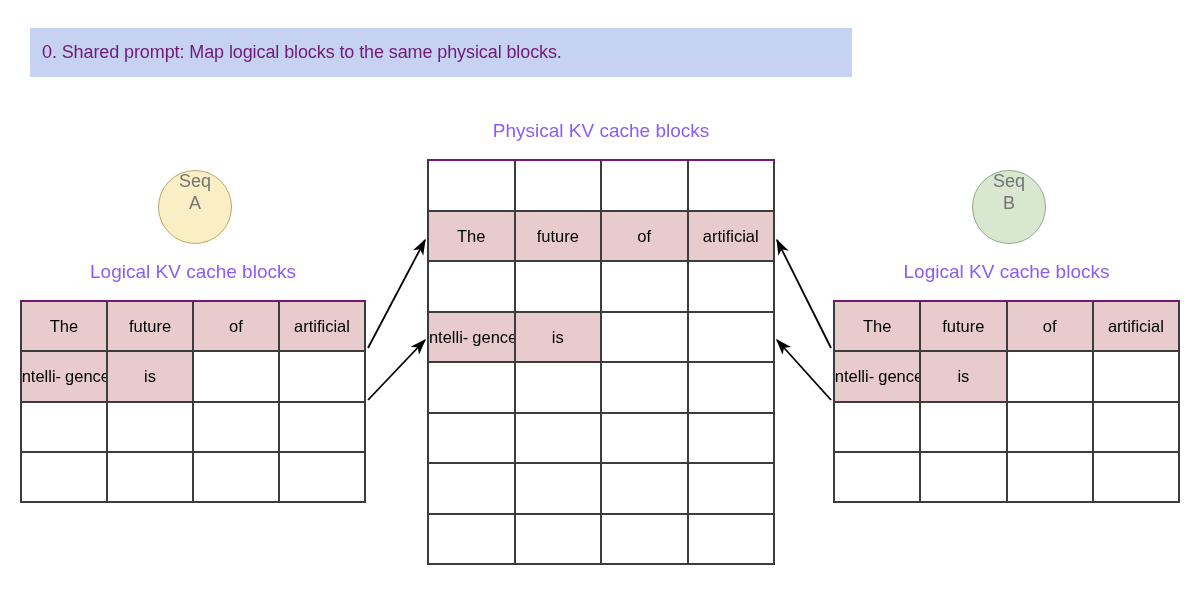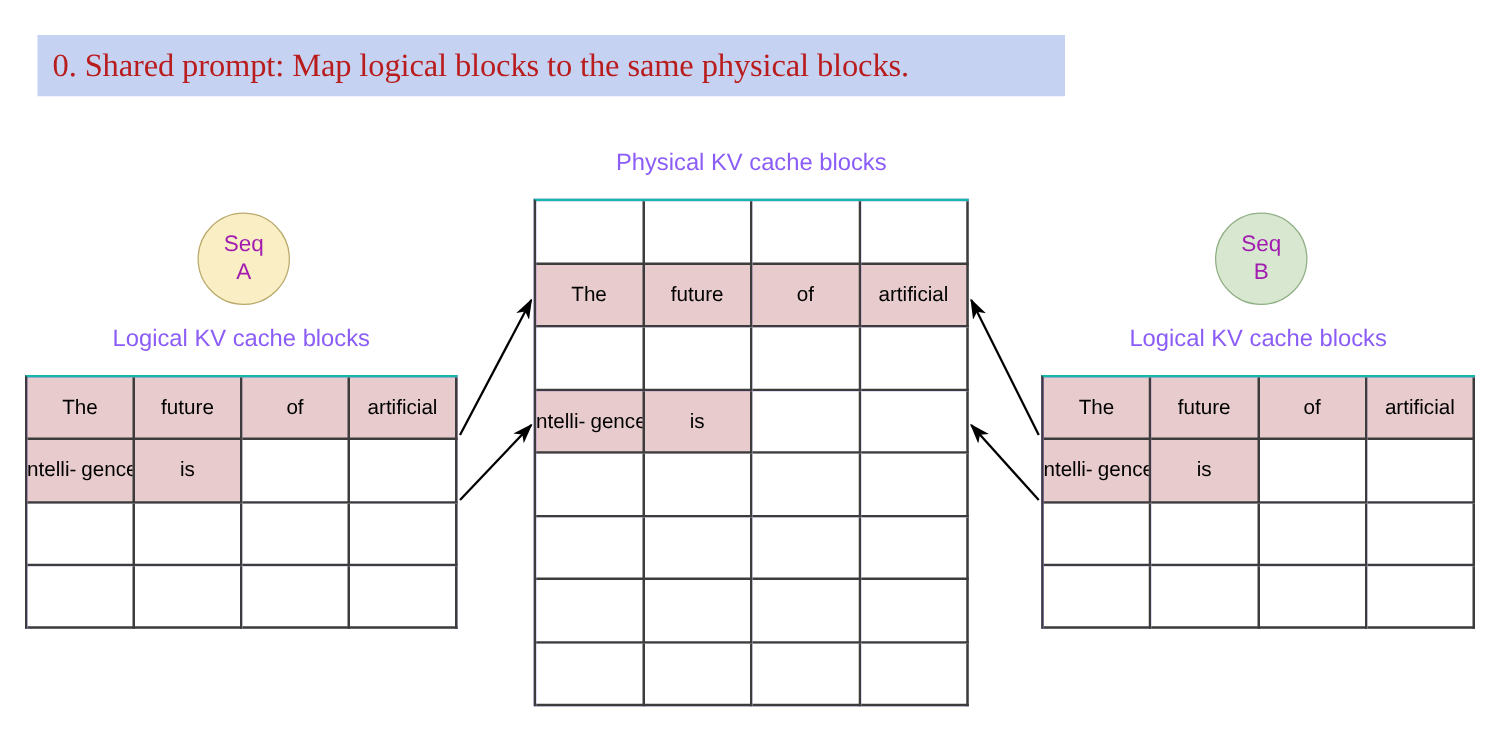--- a/index.html
+++ b/index.html
@@ -26,47 +26,46 @@
     top: 28px;
     width: 822px;
     height: 49px;
     background: #c6d2f2;
     display: flex;
     align-items: center;
     padding-left: 12px;
     box-sizing: border-box;
   }
   .banner-text {
-    font-size: 26px;
-    color: #b91c1c;
+    font-size: 18px;
+    color: #701a75;
     white-space: nowrap;
     letter-spacing: -0.1px;
-    font-family: Liberation Serif, serif;
   }
 
   
   .caption {
     position: absolute;
     font-size: 19px;
     color: #8b5cf6;
     text-align: center;
     white-space: nowrap;
   }
   #caption-physical { left: 427px; top: 120px; width: 348px; }
   #caption-logical-a { left: 20px;  top: 261px; width: 346px; }
   #caption-logical-b { left: 833px; top: 261px; width: 347px; }
 
   
   .grid {
     position: absolute;
     display: grid;
-    border-top: 2px solid #14b8a6;
+    border-top: 2px solid #701a75;
     border-left: 2px solid #3c3c3c;
     box-sizing: border-box;
-    background: #8b5cf6;
+    background: #0f766e;
   }
   .cell {
     border-right: 2px solid #3c3c3c;
     border-bottom: 2px solid #3c3c3c;
     box-sizing: border-box;
     display: flex;
     align-items: center;
     justify-content: center;
     text-align: center;
     font-size: 16.5px;
@@ -100,24 +99,24 @@
   
   .seq-badge {
     position: absolute;
     width: 72px;
     height: 72px;
     border-radius: 50%;
     border: 1.5px solid #8d8d6a;
     display: flex;
     flex-direction: column;
     align-items: center;
-    justify-content: center;
+    justify-content: flex-start;
     font-size: 18px;
     line-height: 1.2;
-    color: #a21caf;
+    color: #737373;
   }
   #seq-a { left: 158px; top: 170px; background: #faeec4; border-color: #b9a96b; }
   #seq-b { left: 972px; top: 170px; background: #d8e8d0; border-color: #8fae84; }
 
   
   #arrows {
     position: absolute;
     left: 0; top: 0;
     width: 1200px; height: 591px;
     pointer-events: none;

